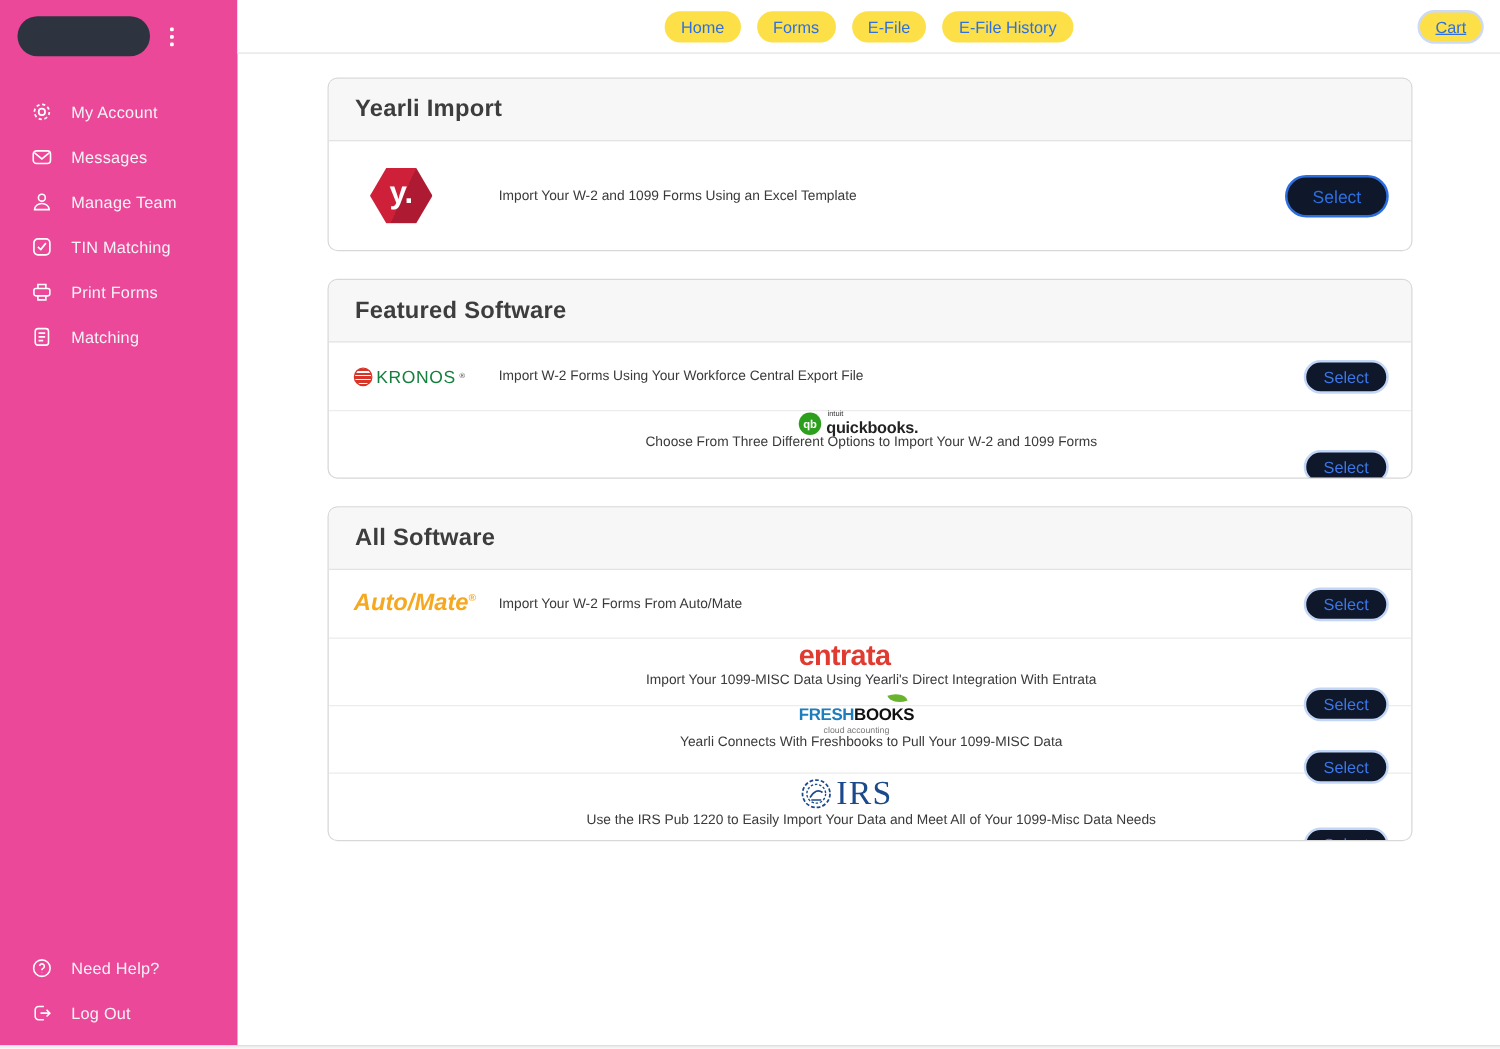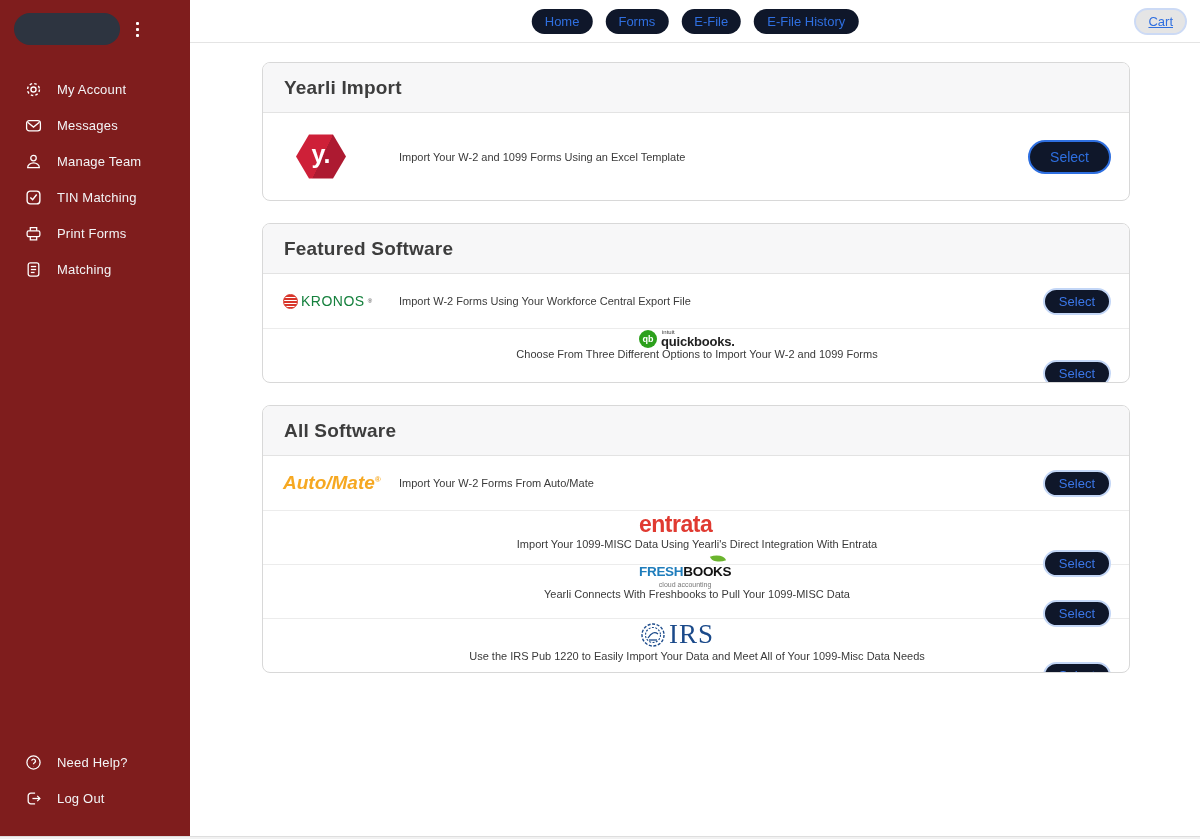--- a/index.html
+++ b/index.html
@@ -1,39 +1,39 @@
 <!DOCTYPE html>
 <html><head>
 <meta charset="utf-8">
 <style>
   * { margin:0; padding:0; box-sizing:border-box; }
   html,body { width:1200px; height:839px; overflow:hidden; background:#fff;
     font-family:"Liberation Sans","DejaVu Sans",sans-serif; }
   .app { display:flex; height:836px; }
 
   
-  .sidebar { width:190px; background:#7f1d1d; color:#f3f4f6; position:relative; flex-shrink:0; }
+  .sidebar { width:190px; background:#ec4899; color:#f3f4f6; position:relative; flex-shrink:0; }
   .sidebar-top { display:flex; align-items:center; padding:13px 0 0 14px; }
   .logo-pill { width:106px; height:32px; border-radius:16px; background:#2d3440; }
   .dots { margin-left:12px; display:flex; flex-direction:column; gap:3px; cursor:pointer; padding:4px; }
   .dots span { width:3px; height:3px; background:#fff; border-radius:1px; }
   .menu { margin-top:26px; }
   .menu-item { display:flex; align-items:center; height:36px; padding-left:25px; cursor:pointer; }
   .menu-item svg { width:17px; height:17px; margin-right:15px; flex-shrink:0; }
   .menu-item .lbl { font-size:13px; letter-spacing:.2px; }
-  .sidebar-footer { position:absolute; bottom:20px; left:0; right:0; }
+  .sidebar-footer { position:absolute; bottom:8px; left:0; right:0; }
 
   
   .main { flex:1; display:flex; flex-direction:column; background:#fff; }
   .topbar { height:43px; position:relative; display:flex; align-items:center;
     border-bottom:1px solid #e4e4e4; background:#fff; flex-shrink:0; }
   .nav-pills { position:absolute; left:50%; transform:translateX(-50%); display:flex; gap:13px; }
-  .pill { background:#0f172a; color:#2f6fe0; font-size:13px; padding:5px 13px;
+  .pill { background:#fde047; color:#2f6fe0; font-size:13px; padding:5px 13px;
     border-radius:15px; cursor:pointer; white-space:nowrap; }
-  .cart-btn { margin-left:auto; margin-right:13px; background:#e5e5e5; border:2px solid #ccdaf5;
+  .cart-btn { margin-left:auto; margin-right:13px; background:#fde047; border:2px solid #ccdaf5;
     color:#2f6fe0; font-size:13px; padding:4px 12px; border-radius:16px; cursor:pointer;text-decoration:underline; }
 
   
   .content { padding:19px 0 0 72px; overflow:hidden; flex:1; }
   .card { width:868px; border:1px solid #d8d8d8; border-radius:8px; margin-bottom:22px;
     background:#fff; overflow:hidden; }
   .card-header { background:#f7f7f8; padding:0 21px; height:50px; display:flex; align-items:center;
     border-bottom:1px solid #e3e3e3; }
   .card-title { font-size:19px; font-weight:bold; color:#3d3d3d; letter-spacing:.2px; }
   .srow { display:flex; align-items:center; height:54px; padding:0 18px 0 20px; }

